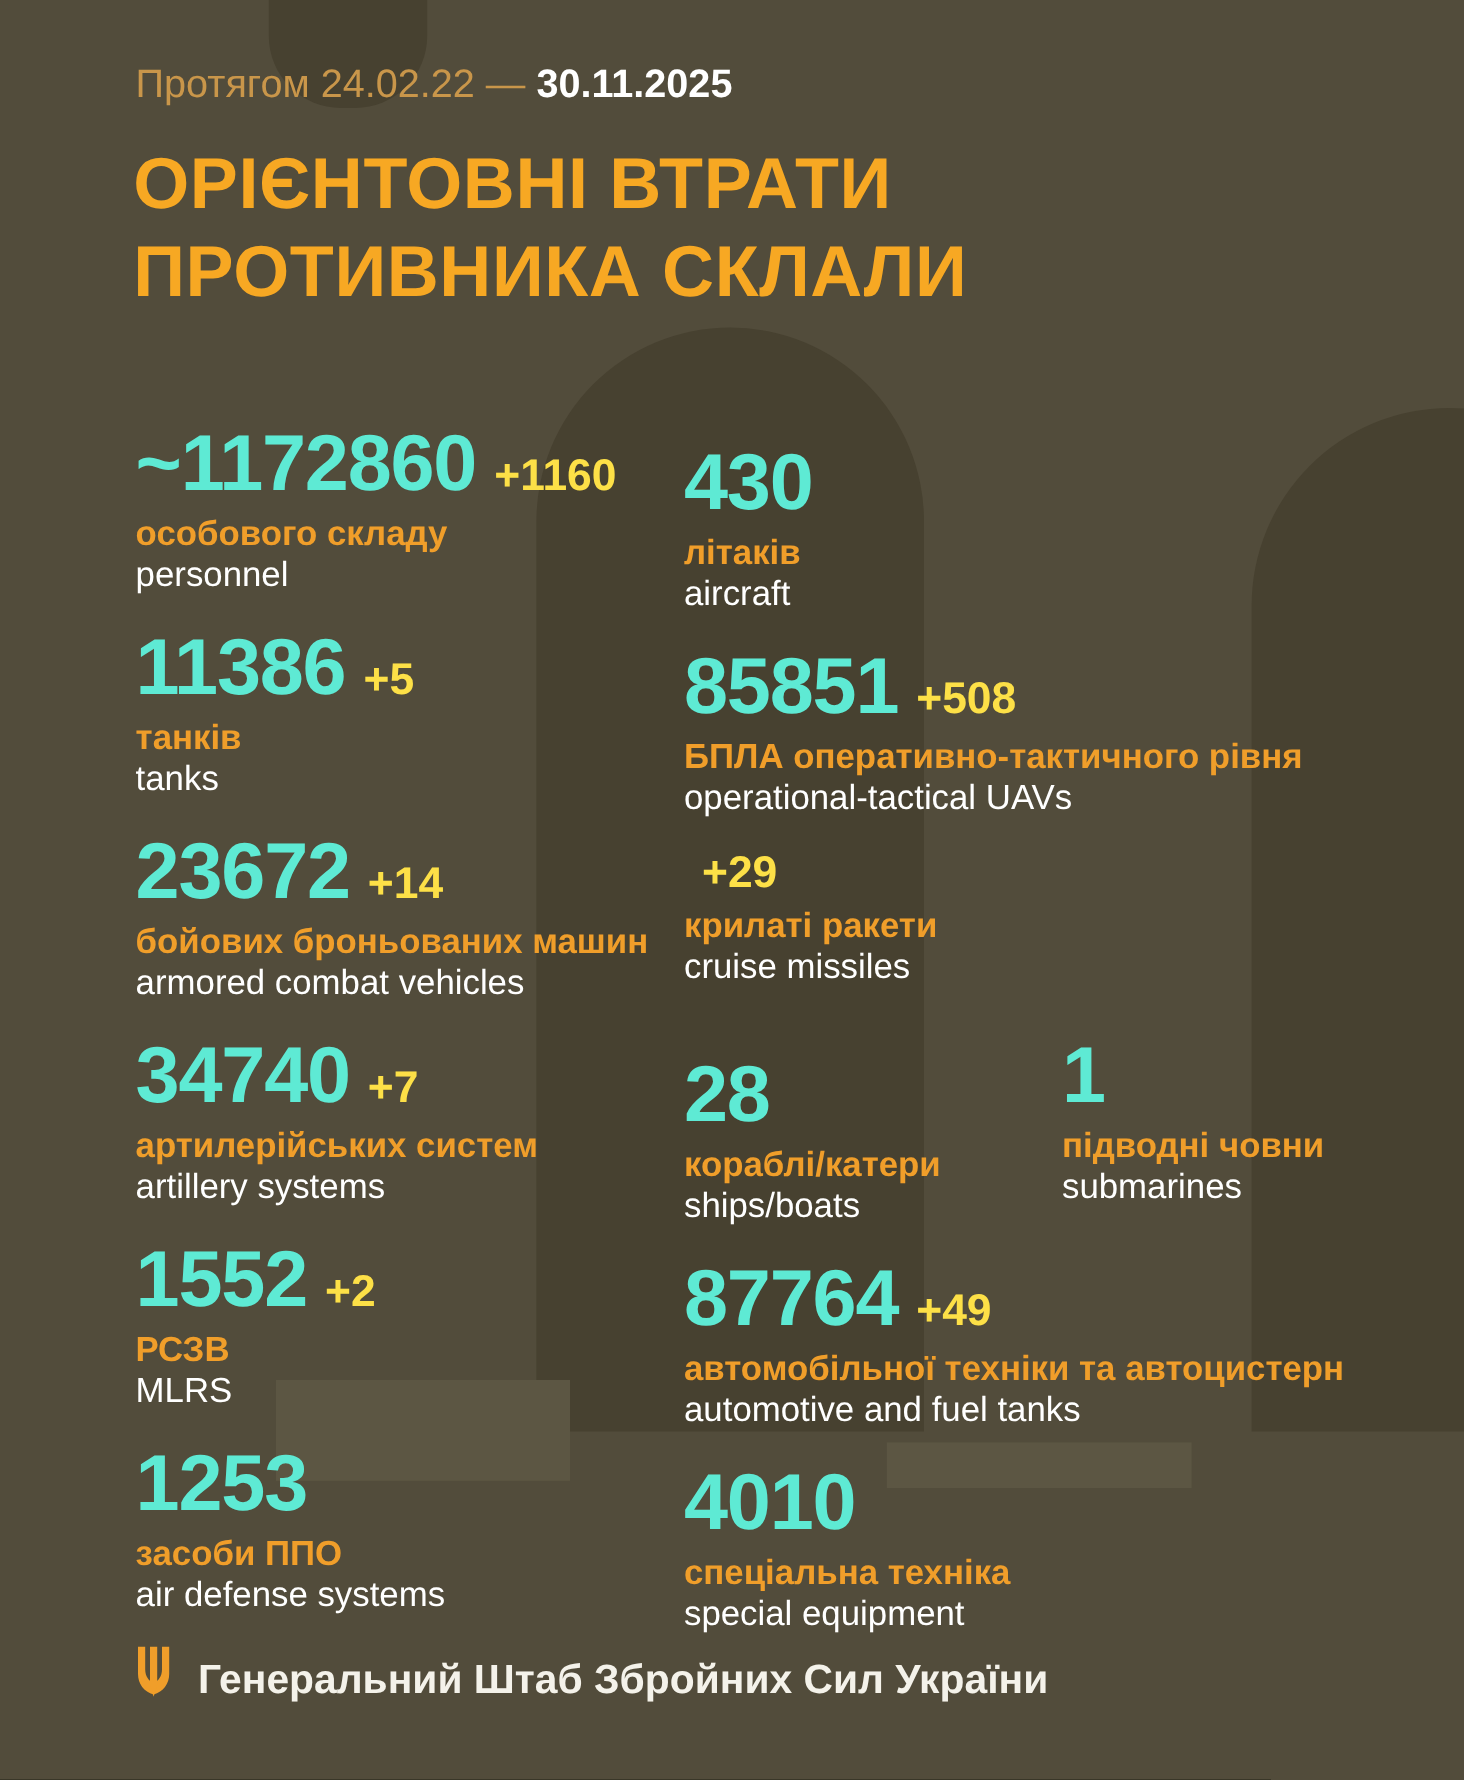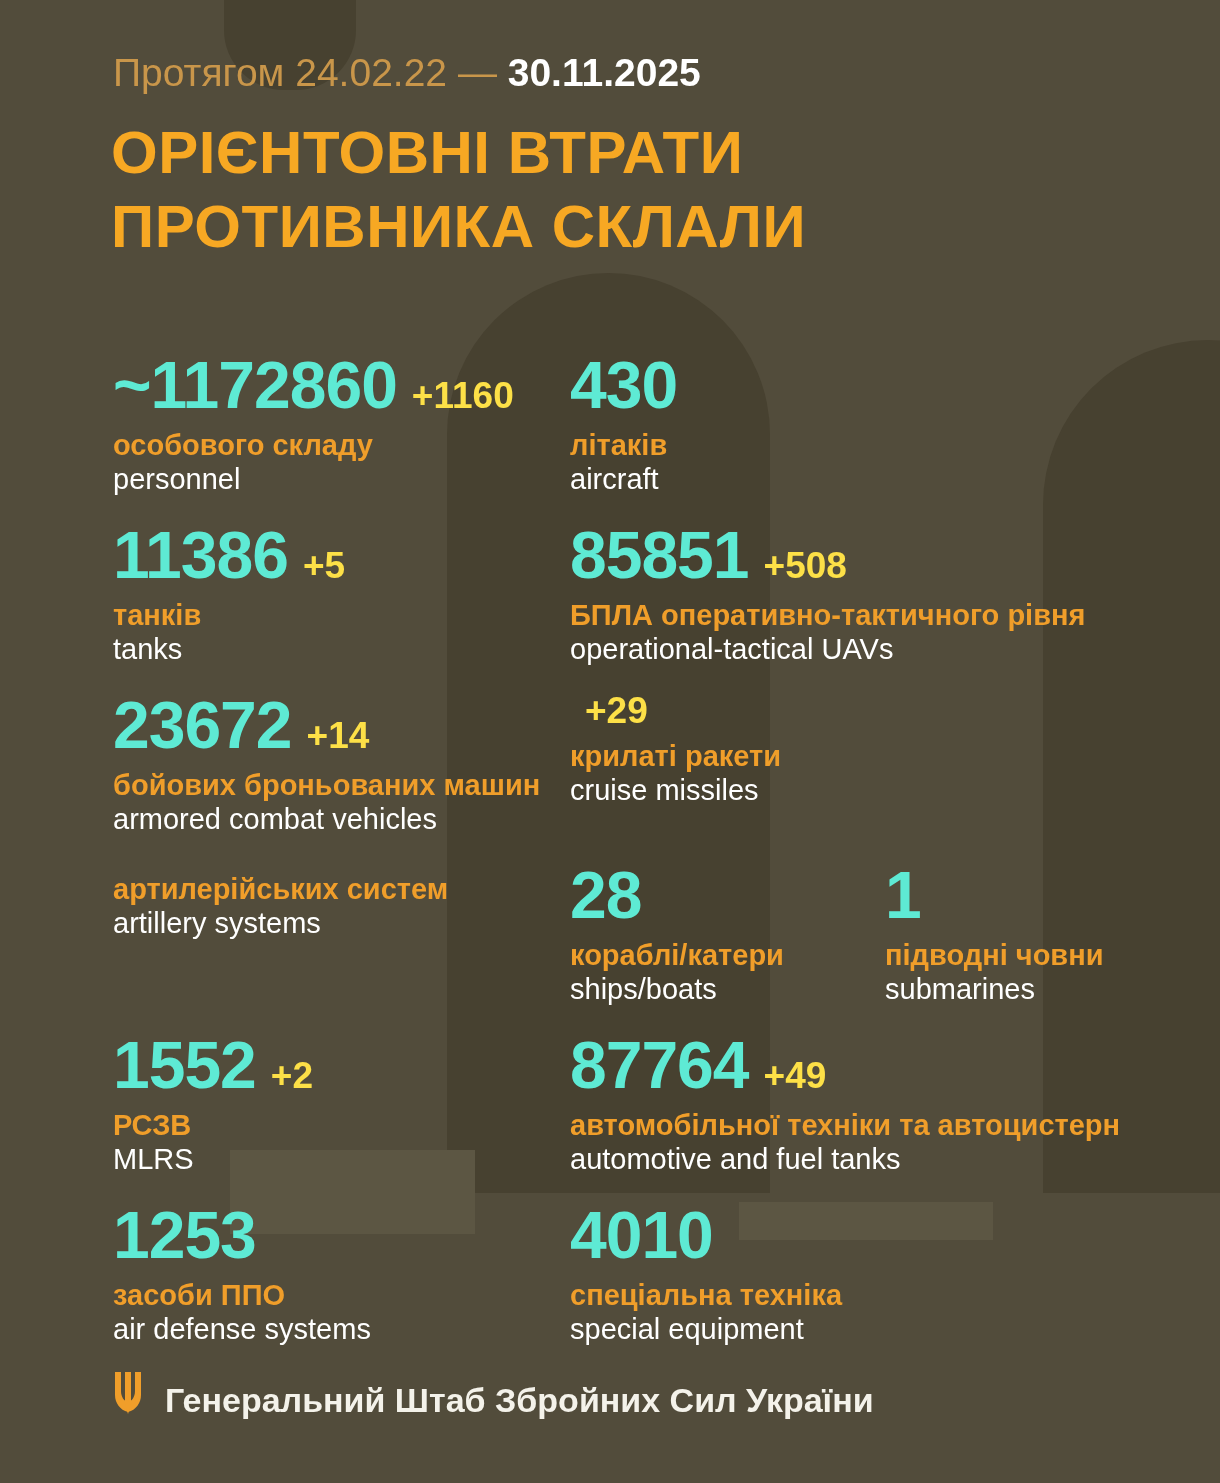--- a/index.html
+++ b/index.html
@@ -15,36 +15,36 @@
   
   .wm{position:absolute;background:#474130;}
   .wm.prong-mid{left:447px;top:273px;width:323px;height:920px;border-radius:162px 162px 0 0;}
   .wm.prong-right{left:1043px;top:340px;width:330px;height:853px;border-radius:165px 165px 0 0;}
   .wm.blob-top{left:224px;top:-52px;width:132px;height:142px;border-radius:0 0 60px 60px;}
   .wm.light1{background:#5c5643;left:230px;top:1150px;width:245px;height:84px;}
   .wm.light2{background:#5c5643;left:739px;top:1202px;width:254px;height:38px;}
   
   .period{
     position:absolute;left:113px;top:52px;
-    font-size:39px;line-height:1.1;white-space:nowrap;
+    font-size:33px;line-height:1.1;white-space:nowrap;
   }
   .period .pfx{color:#c9964a;font-weight:500;}
   .period .date{color:#ffffff;font-weight:700;}
   .title{
     position:absolute;left:111px;top:116px;
     color:#f7a823;font-weight:800;
     font-size:60px;line-height:74px;letter-spacing:.5px;
     white-space:nowrap;
   }
   
   .stats{position:absolute;left:113px;top:352px;right:0;}
   .row{display:flex;align-items:flex-start;height:170px;}
   .cell{flex:0 0 auto;}
   .cell.c1{width:457px;}
-  .cell.c2{width:315px;}
+  .cell.c2{width:315px;margin-top:16px;}
   .cell.c3{flex:1 1 auto;}
   .numline{display:flex;align-items:baseline;line-height:1;white-space:nowrap;}
   .num{font-size:66px;font-weight:700;color:#5eead4;letter-spacing:-1px;}
   .delta{font-size:37px;font-weight:700;color:#fde047;margin-left:15px;letter-spacing:0;}
   .ua{font-size:29px;font-weight:700;color:#f09e2a;margin-top:10px;line-height:34px;white-space:nowrap;}
   .en{font-size:29px;font-weight:400;color:#ffffff;line-height:34px;white-space:nowrap;}
   
   .footer{position:absolute;left:113px;top:1372px;display:flex;align-items:flex-end;}
   .tryzub{width:30px;height:48px;flex:0 0 auto;}
   .tryzub path{fill:#f09e2a;}
@@ -121,20 +121,24 @@
         <div class="numline">
             <span class="delta">+29</span>
           </div>
         <div class="ua">крилаті ракети</div>
         <div class="en">cruise missiles</div>
       </div>
     </div>
 
     <div class="row">
       <div class="cell c1">
+        <div class="numline">
+            <span class="num">34740</span>
+            <span class="delta">+7</span>
+          </div>
         <div class="ua">артилерійських систем</div>
         <div class="en">artillery systems</div>
       </div>
       <div class="cell c2">
         <div class="numline">
             <span class="num">28</span>
           </div>
         <div class="ua">кораблі/катери</div>
         <div class="en">ships/boats</div>
       </div>

